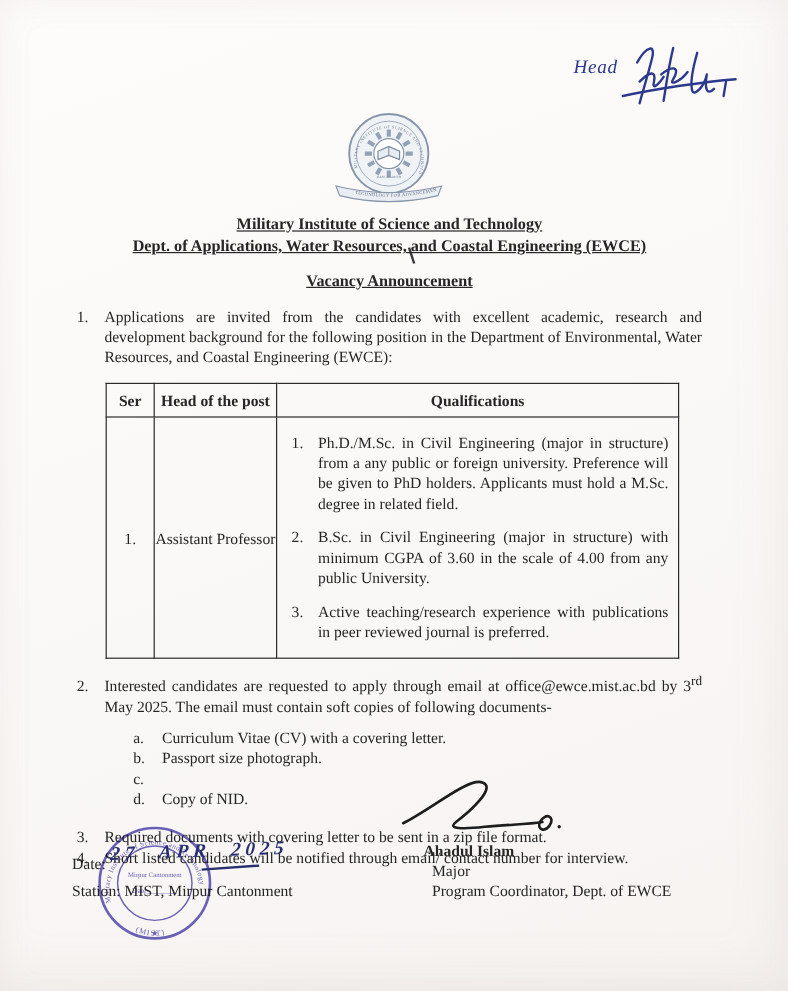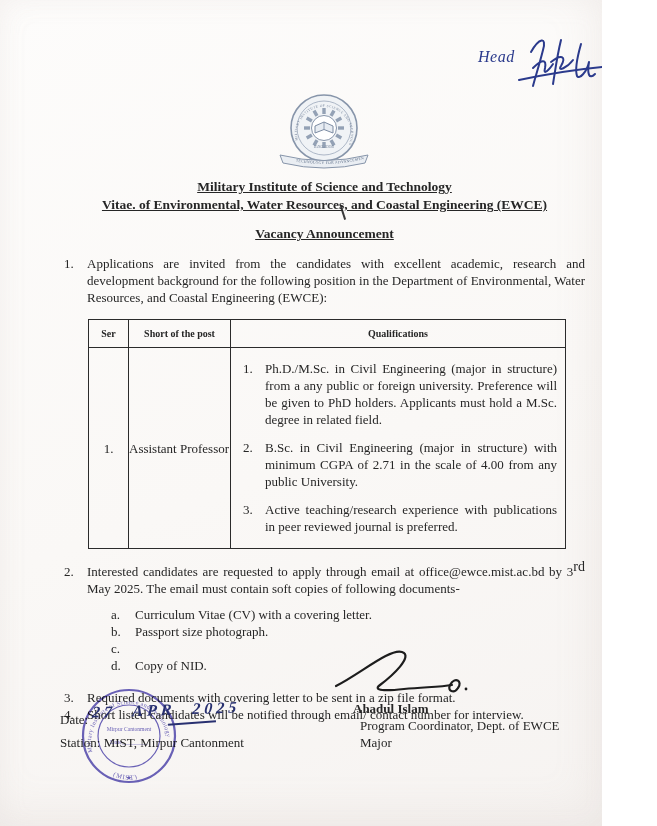--- a/index.html
+++ b/index.html
@@ -1,19 +1,19 @@
 <!DOCTYPE html>
 <html><head>
 <meta charset="utf-8">
 <style>
   * { margin:0; padding:0; box-sizing:border-box; }
   html,body { width:657px; height:826px; }
   body { font-family:"Liberation Serif", serif; color:#262626; }
   .page {
-    position:relative; width:602px; height:826px; overflow:hidden;
+    position:relative; width:657px; height:826px; overflow:hidden;
     background:linear-gradient(160deg,#fdfcfb 0%,#faf8f6 55%,#f6f3f1 100%);
     box-shadow:inset -10px -14px 40px rgba(175,155,150,0.10), inset 4px 4px 24px rgba(200,190,185,0.08);
     font-size:13px; line-height:17px;
   }
 
   
   .head-anno { position:absolute; left:478px; top:34px; display:flex; align-items:flex-start; }
   .head-label { font-size:16px; color:#2b3a8c; font-style:italic; letter-spacing:.5px; padding-top:14px; }
   .head-sig { margin-left:2px; }
 
@@ -29,31 +29,31 @@
   .pen-mark { position:absolute; left:342px; top:206px; width:1.5px; height:14px; background:#3a3a3a; transform:rotate(-18deg); }
 
   
   .num-row { display:flex; margin-top:12px; }
   .num { width:23px; flex:none; }
   .num-text { flex:1; text-align:justify; }
 
   
   table { border-collapse:collapse; margin:13px 0 0 24px; width:477px; table-layout:fixed; }
   th, td { border:1.6px solid #2b2b2b; vertical-align:middle; }
-  th { font-weight:bold; font-size:10px; padding:5px 3px; text-align:center; }
+  th { font-weight:bold; font-size:13px; padding:5px 3px; text-align:center; }
   col.c-ser { width:40px; } col.c-post { width:102px; } col.c-qual { width:335px; }
   td.ser { text-align:center; }
-  td.post { }
+  td.post { text-align:center; }
   td.quals { padding:12px 8px 2px 12px; }
   .qual-item { display:flex; margin-bottom:11px; }
   .qnum { width:22px; flex:none; }
   .qtext { flex:1; text-align:justify; }
 
   .u { }
-  sup { font-size:14px; vertical-align:super; line-height:0; }
+  sup { font-size:11px; vertical-align:super; line-height:0; }
 
   
   .doc-list { margin-top:9px; }
   .doc-row { display:flex; margin-left:47px; }
   .doc-letter { width:24px; flex:none; }
   .p34 { margin-top:0; }
   .gap-before { margin-top:14px; }
 
   
   .sig-block { position:absolute; left:348px; top:642px; }
@@ -130,54 +130,54 @@
         <textPath href="#logoBanner" startOffset="12">TECHNOLOGY FOR ADVANCEMENT</textPath>
       </text>
     </svg>
   </div>
 
   <div class="pen-mark"></div>
 
   <div class="content">
     <div class="hdr">
       <div class="hdr-line"><span class="u">Military Institute of Science and Technology</span></div>
-      <div class="hdr-line"><span class="u">Vitae. of Environmental, Water Resources, and Coastal Engineering (EWCE)</span></div>
+      <div class="hdr-line"><span class="u">Dept. of Applications, Water Resources, and Coastal Engineering (EWCE)</span></div>
       <div class="vacancy"><span class="u">Vacancy Announcement</span></div>
     </div>
 
     <div class="num-row" style="margin-top:13px;">
       <span class="num">1.</span>
       <span class="num-text">Applications are invited from the candidates with excellent academic, research and development background for the following position in the Department of Environmental, Water Resources, and Coastal Engineering (EWCE):</span>
     </div>
 
     <table>
       <colgroup>
           <col class="c-ser">
           <col class="c-post">
           <col class="c-qual">
         </colgroup>
       <thead>
         <tr>
           <th>Ser</th>
-          <th>Short of the post</th>
+          <th>Head of the post</th>
           <th>Qualifications</th>
         </tr>
       </thead>
       <tbody>
         <tr>
           <td class="ser">1.</td>
           <td class="post">Assistant Professor</td>
           <td class="quals">
             <div class="qual-item">
               <span class="qnum">1.</span>
               <span class="qtext">Ph.D./M.Sc. in Civil Engineering (major in structure) from a any public or foreign university. Preference will be given to PhD holders. Applicants must hold a M.Sc. degree in related field.</span>
             </div>
             <div class="qual-item">
               <span class="qnum">2.</span>
-              <span class="qtext">B.Sc. in Civil Engineering (major in structure) with minimum CGPA of 2.71 in the scale of 4.00 from any public University.</span>
+              <span class="qtext">B.Sc. in Civil Engineering (major in structure) with minimum CGPA of 3.60 in the scale of 4.00 from any public University.</span>
             </div>
             <div class="qual-item">
               <span class="qnum">3.</span>
               <span class="qtext">Active teaching/research experience with publications in peer reviewed journal is preferred.</span>
             </div>
           </td>
         </tr>
       </tbody>
     </table>
 
@@ -216,22 +216,22 @@
 
   <div class="sig-block">
     <svg class="sig-svg" width="150" height="56" viewBox="0 0 150 56">
       <g fill="none" stroke="#1d1d1d" stroke-width="2.2" stroke-linecap="round">
         <path d="M2,44 C26,32 56,6 68,10 C80,14 58,34 46,43 C38,49 52,49 70,47 C92,45 106,45 118,43"></path>
         <path d="M116,43 c 5,-9 13,-4 8,3 c -4,6 -11,3 -8,-3"></path>
         <circle cx="132" cy="47" r="1.4" fill="#1d1d1d" stroke="none"></circle>
       </g>
     </svg>
     <div class="sig-name">Ahadul Islam</div>
+    <div class="sig-line">Major</div>
     <div class="sig-line">Program Coordinator, Dept. of EWCE</div>
-    <div class="sig-line">Major</div>
   </div>
 
   <div class="date-line">
     <span>Date:</span>
   </div>
   <div class="station-line">
     <span>Station:</span><span> MIST, Mirpur Cantonment</span>
   </div>
 
   <div class="hand-date">27 APR 2025</div>

